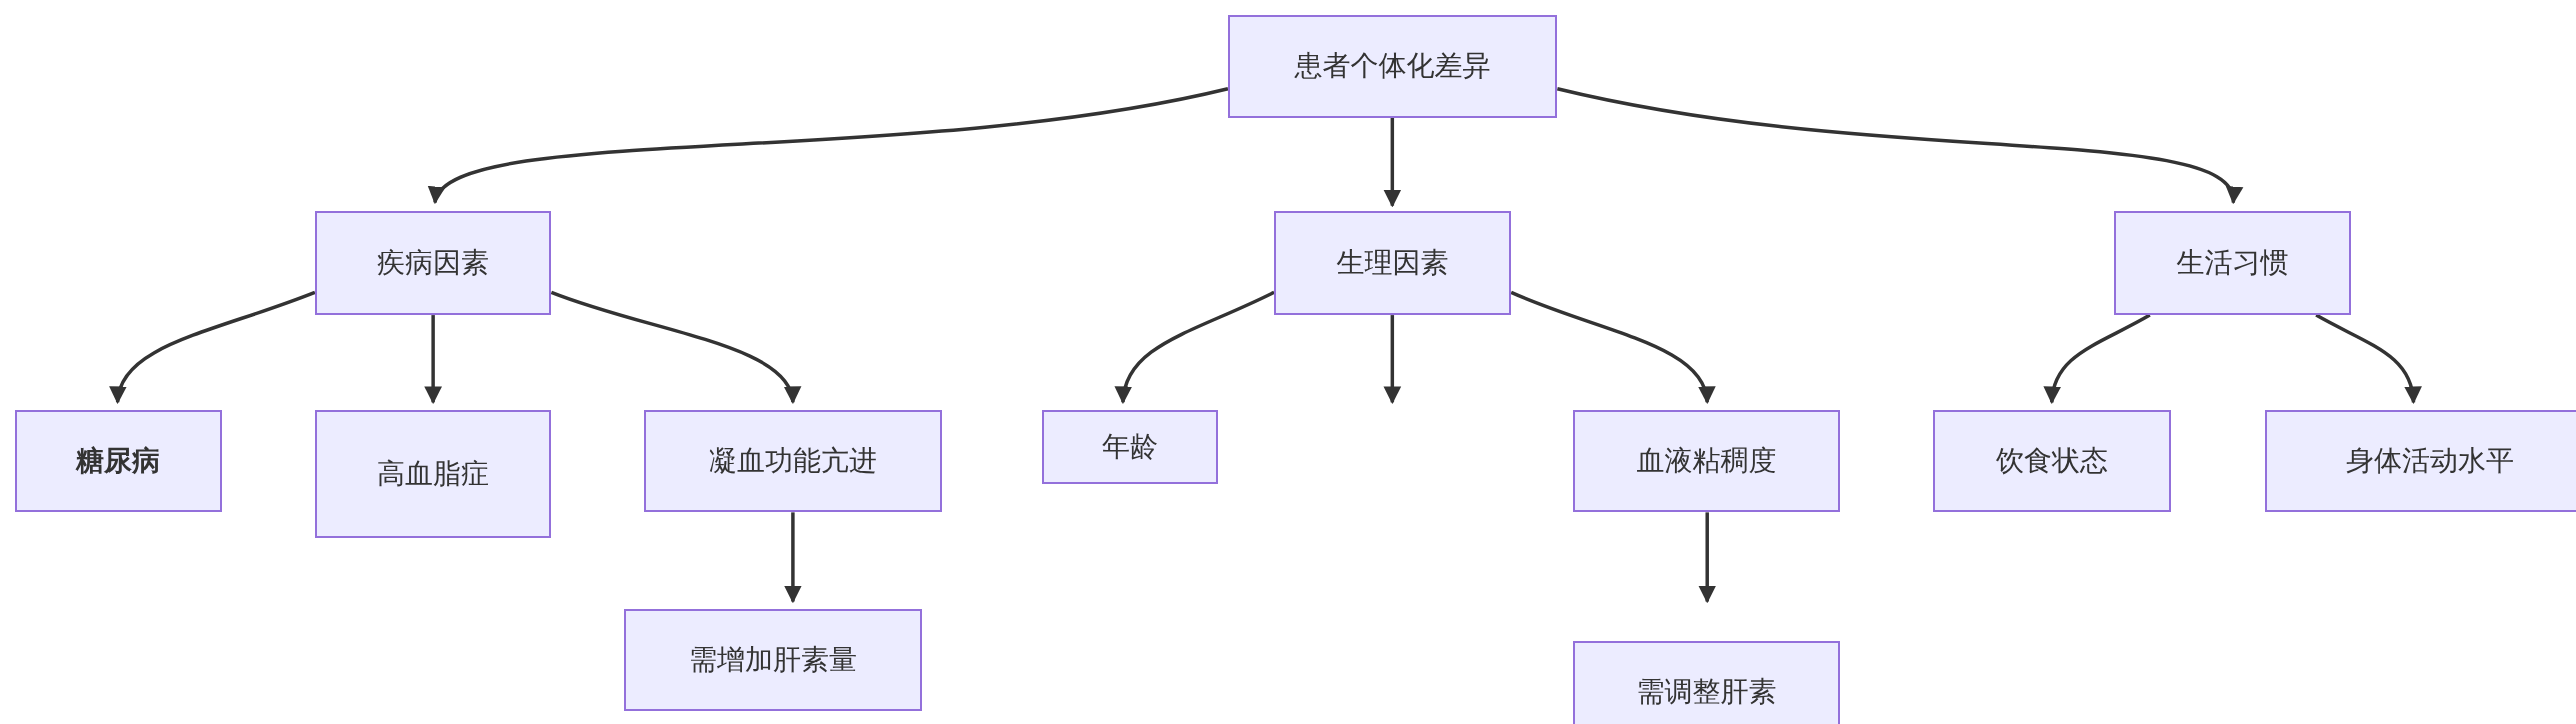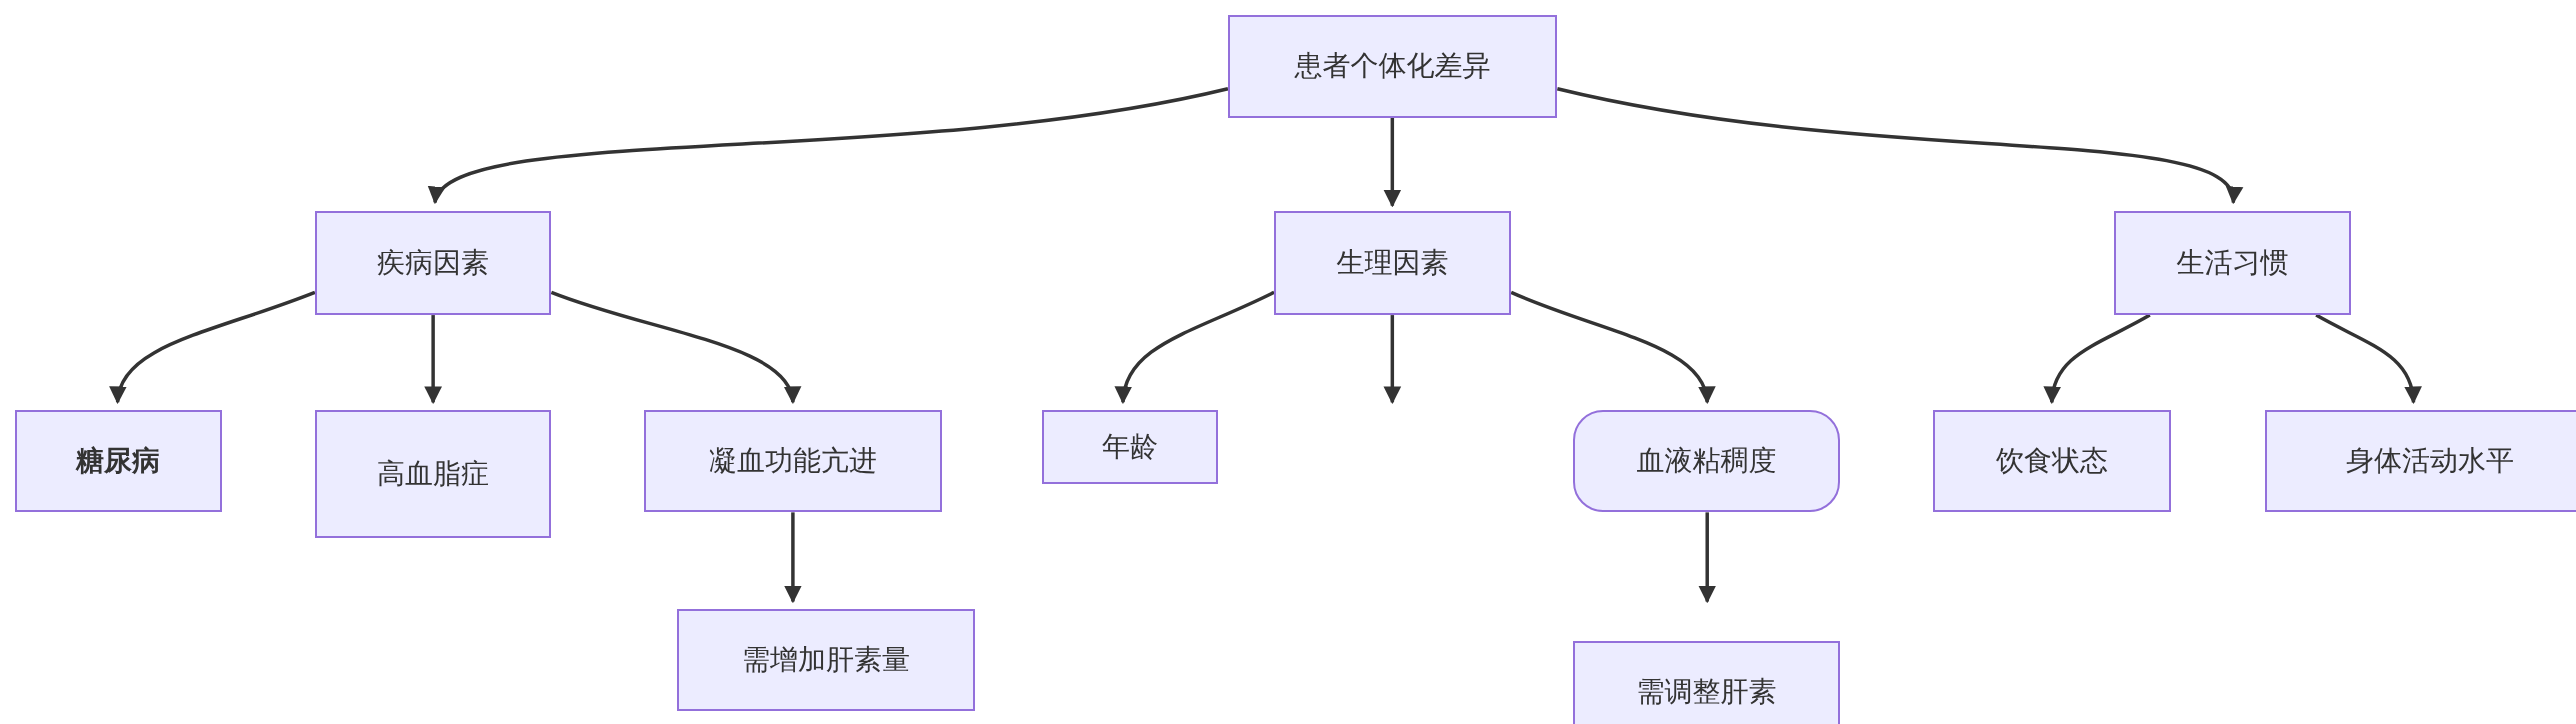--- a/index.html
+++ b/index.html
@@ -93,33 +93,33 @@
 
   <div class="node" style="left:644px; top:410px; width:298px; height:102px;">
     <span>凝血功能亢进</span>
   </div>
 
   <div class="node" style="left:1034px; top:410px; width:176px; height:74px;margin-left:8px;">
     <span>年龄</span>
   </div>
 
 
-  <div class="node" style="left:1573px; top:410px; width:267px; height:102px;border-radius:30px;">
+  <div class="node" style="left:1573px; top:410px; width:267px; height:102px;">
     <span>血液粘稠度</span>
   </div>
 
   <div class="node" style="left:1933px; top:410px; width:238px; height:102px;">
     <span>饮食状态</span>
   </div>
 
   <div class="node" style="left:2265px; top:410px; width:330px; height:102px;">
     <span>身体活动水平</span>
   </div>
 
-  <div class="node" style="left:677px; top:609px; width:298px; height:102px;">
+  <div class="node" style="left:624px; top:609px; width:298px; height:102px;">
     <span>需增加肝素量</span>
   </div>
 
   <div class="node" style="left:1573px; top:609px; width:267px; height:102px;margin-top:32px;">
     <span>需调整肝素</span>
   </div>
 
 </div>
 
 

